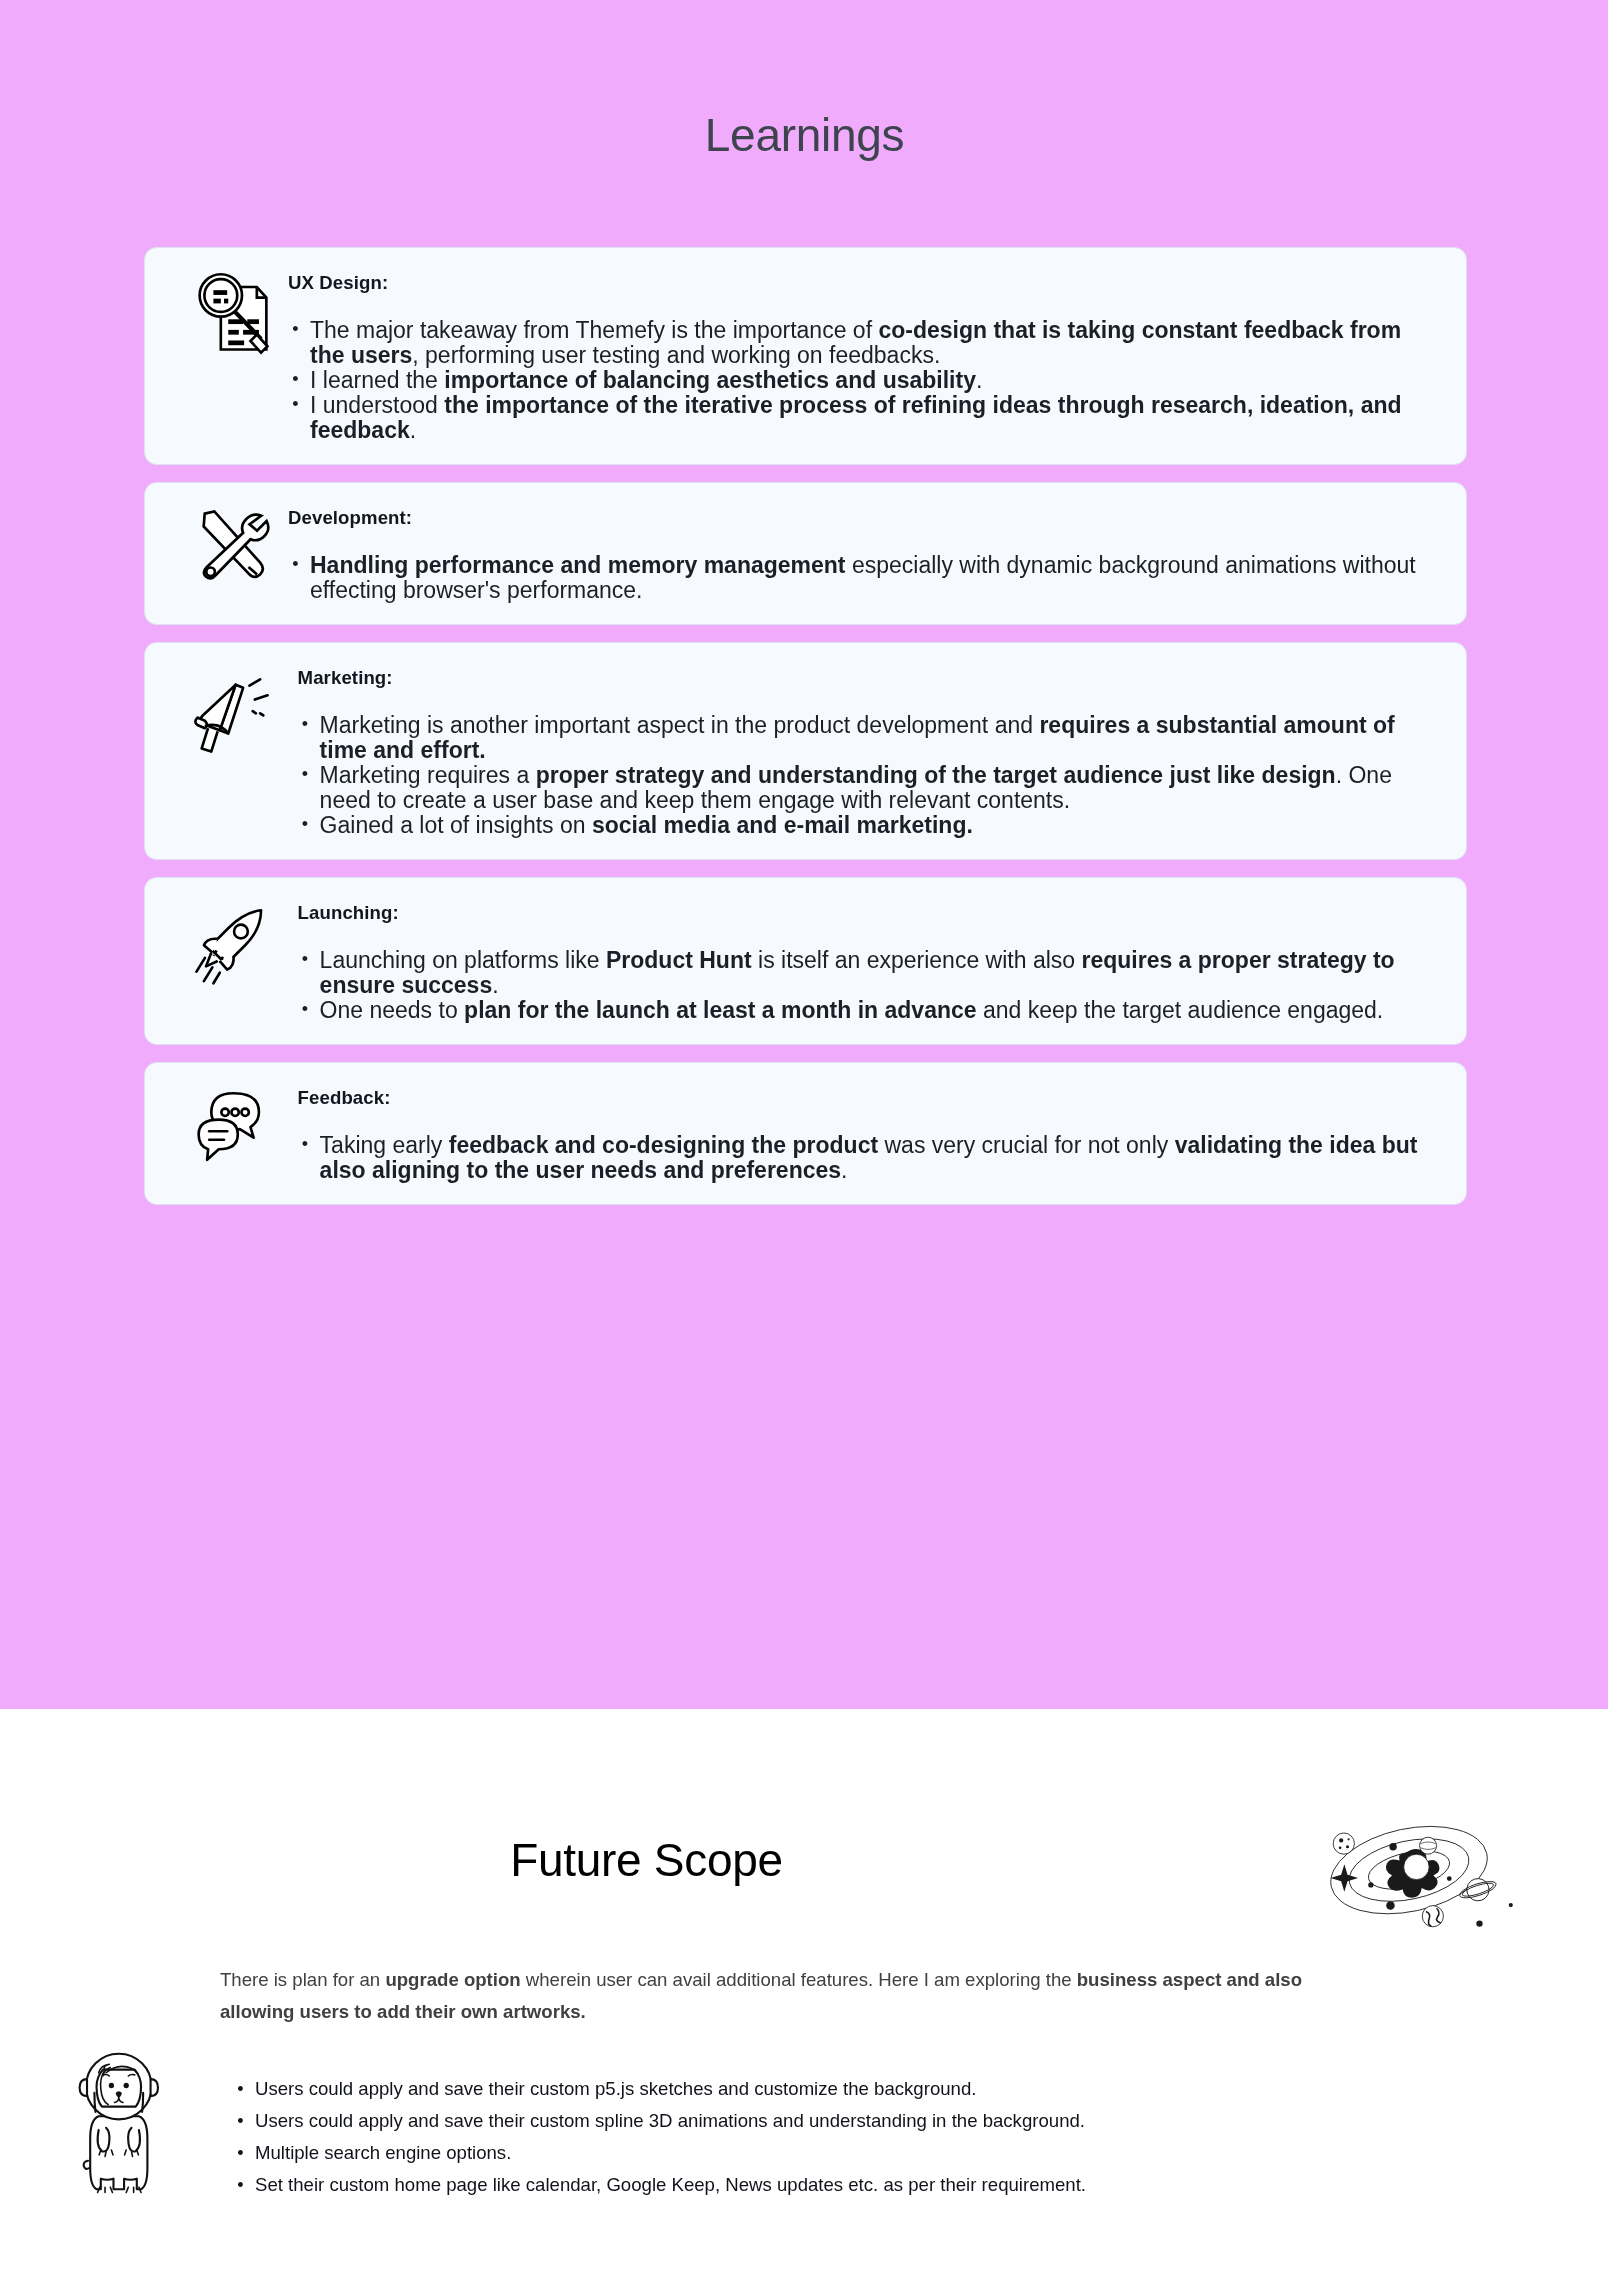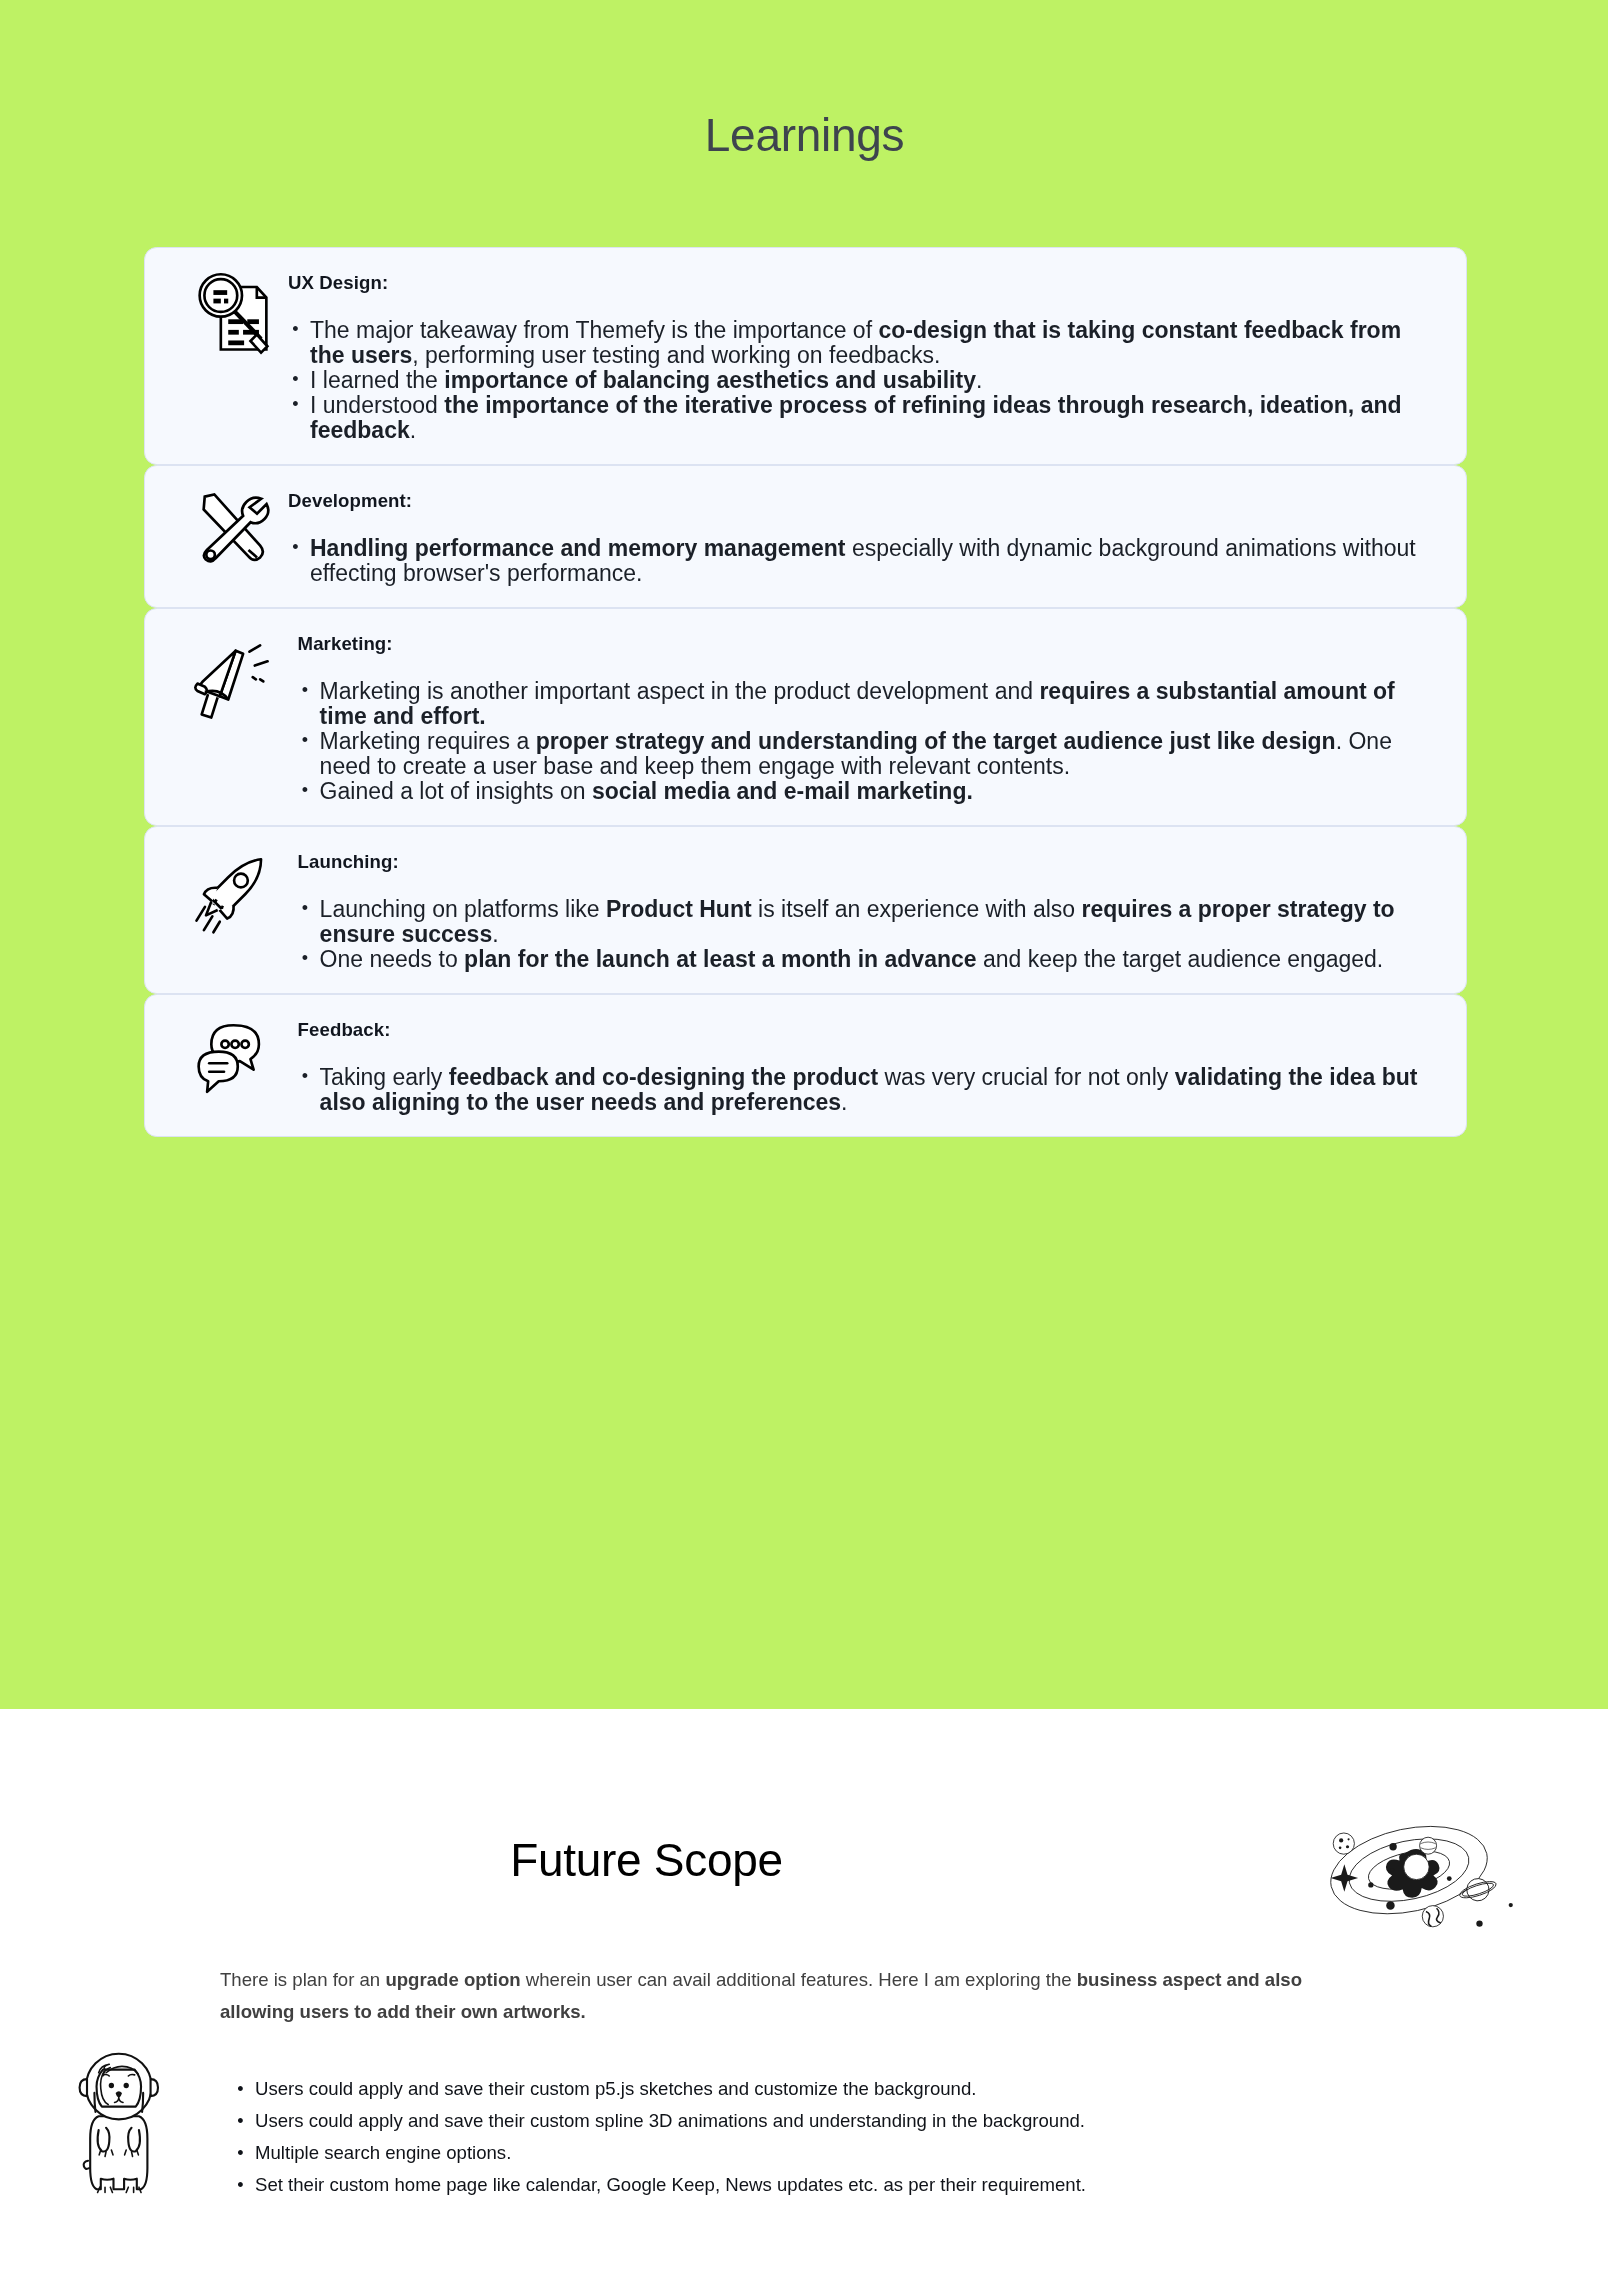--- a/index.html
+++ b/index.html
@@ -14,21 +14,21 @@
     height: 2295px;
     overflow: hidden;
   }
 
   
   .learnings-section {
     position: absolute;
     left: 0; top: 0;
     width: 1609px;
     height: 1709px;
-    background: #bef264;
+    background: #f0abfc;
   }
   .section-title-learnings {
     position: absolute;
     left: 0; top: 109px;
     width: 1609px;
     text-align: center;
     font-size: 46px;
     line-height: 53px;
     font-weight: 400;
     color: #3e444e;
@@ -41,20 +41,21 @@
     top: 247px;
     width: 1323px;
   }
 
   .card {
     position: relative;
     width: 1323px;
     border: 1.6px solid #dce3f2;
     border-radius: 12.7px;
     background: #f6f9fe;
+    margin-bottom: 17px;
     padding: 20px 32px 21px 32px;
     min-height: 0;
   }
   .card-inner {
     display: flex;
     align-items: flex-start;
   }
   .card-icon {
     flex: 0 0 111px;
     width: 111px;

